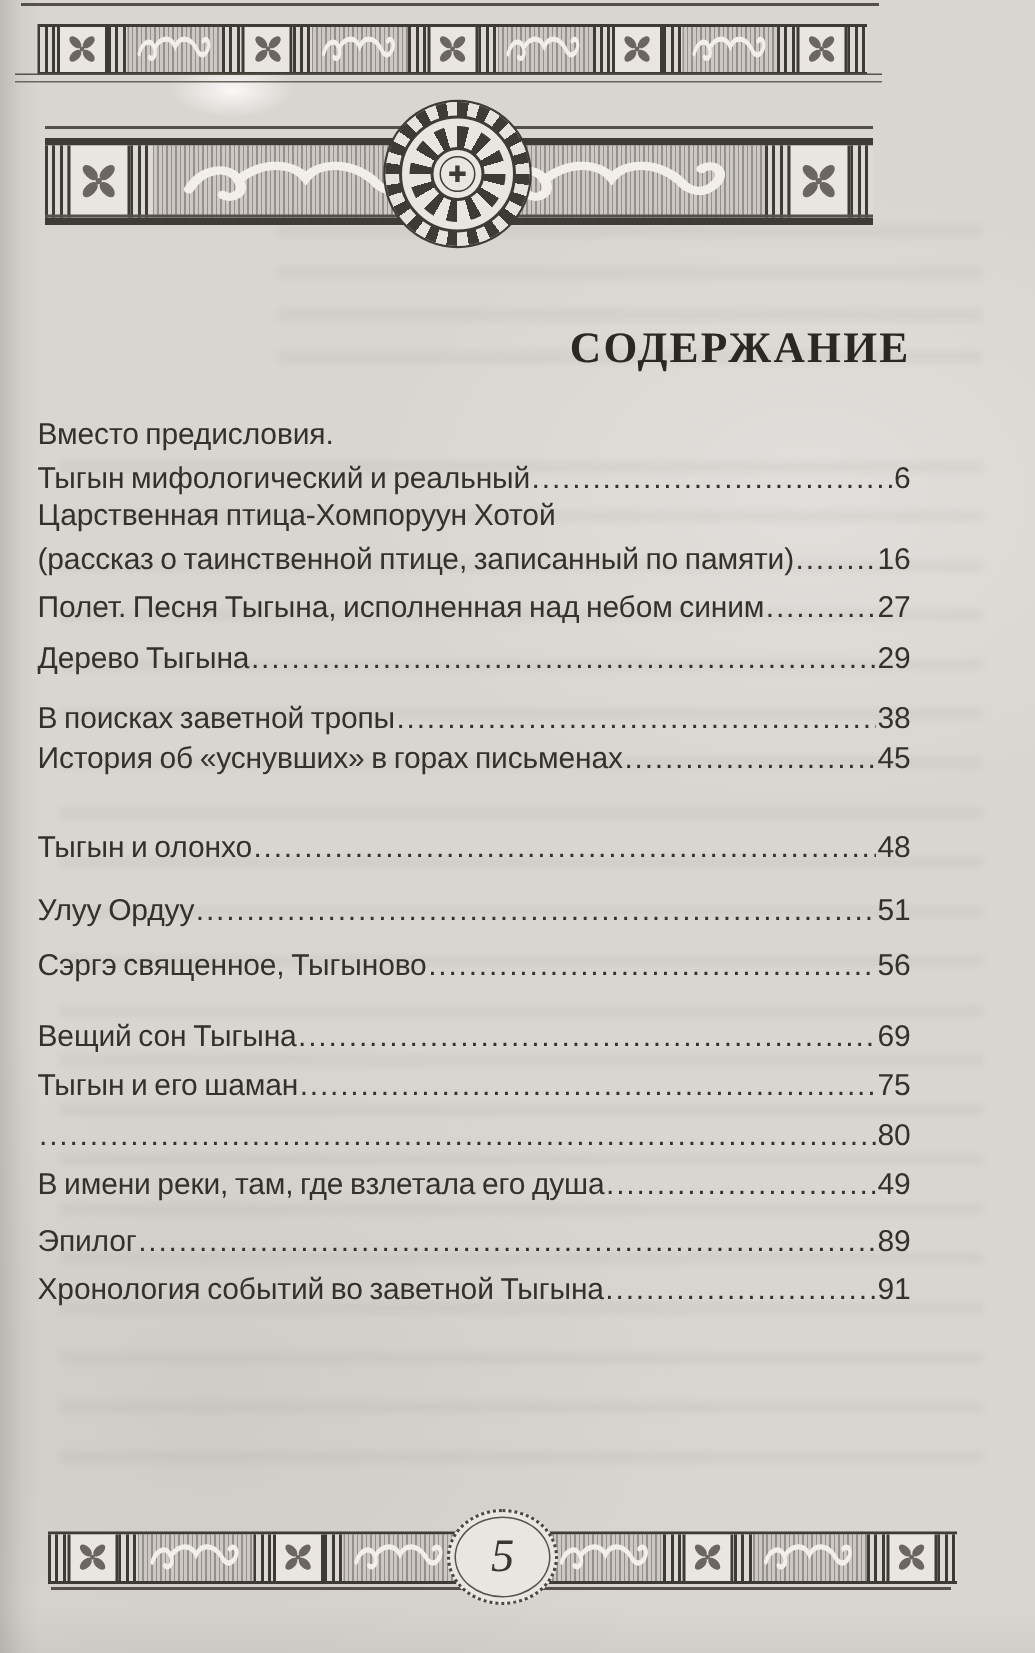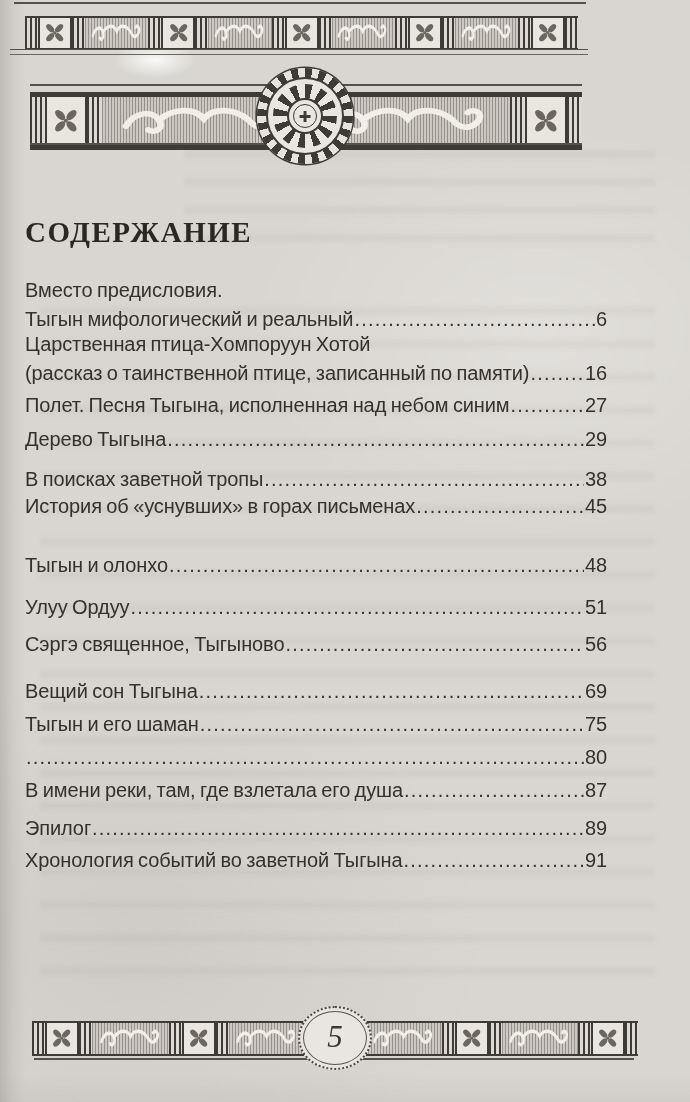--- a/index.html
+++ b/index.html
@@ -54,21 +54,21 @@
   .medallion .r4{position:absolute;inset:30px;border-radius:50%;background:#e9e6e0;border:2px solid #3e3a35;}
   .medallion .r5{position:absolute;inset:36px;border-radius:50%;border:1.5px solid #3e3a35;
     display:flex;align-items:center;justify-content:center;color:#3e3a35;font-size:15px;line-height:1;}
   
   .oval{position:absolute;left:298px;top:1006px;width:70px;height:60px;border-radius:50%;
     border:2.5px dotted #4a4640;background:#e9e6e1;display:flex;align-items:center;justify-content:center;}
   .oval .inner{position:absolute;inset:3px;border-radius:50%;border:1.5px solid #56524c;}
   .oval .num{font-family:"Liberation Serif",serif;font-style:italic;font-size:31px;color:#3a3630;
     position:relative;top:-1px;}
   
-  .title{position:absolute;left:25px;top:216px;width:582px;text-align:left;
+  .title{position:absolute;left:25px;top:216px;width:582px;text-align:right;
     font-family:"Liberation Serif",serif;font-weight:bold;font-size:29px;letter-spacing:1.5px;color:#2b2824;}
   .toc{position:absolute;left:25px;top:0;width:582px;color:#34302b;font-size:20px;
     letter-spacing:-0.1px;word-spacing:-1px;}
   .entry{position:absolute;left:0;right:0;}
   .line{display:flex;align-items:baseline;line-height:29px;}
   .line .t{white-space:pre;}
   .line .dots{flex:1;overflow:hidden;white-space:nowrap;margin:0 1px;}
   .line .dots::after{content:"..........................................................................................................................................................";letter-spacing:1.2px;}
   .line .pg{flex:none;}
   .e1{top:276px}.e2{top:330px}.e3{top:391px}.e4{top:425px}.e5{top:465px}
@@ -347,21 +347,21 @@
             <span class="pg">80</span>
           </div>
         </div>
   </div>
 
   <div class="entry e13">
     <div class="lines">
           <div class="line">
             <span class="t">В имени реки, там, где взлетала его душа</span>
             <span class="dots"></span>
-            <span class="pg">87</span>
+            <span class="pg">49</span>
           </div>
         </div>
   </div>
 
   <div class="entry e14">
     <div class="lines">
           <div class="line">
             <span class="t">Эпилог</span>
             <span class="dots"></span>
             <span class="pg">89</span>

